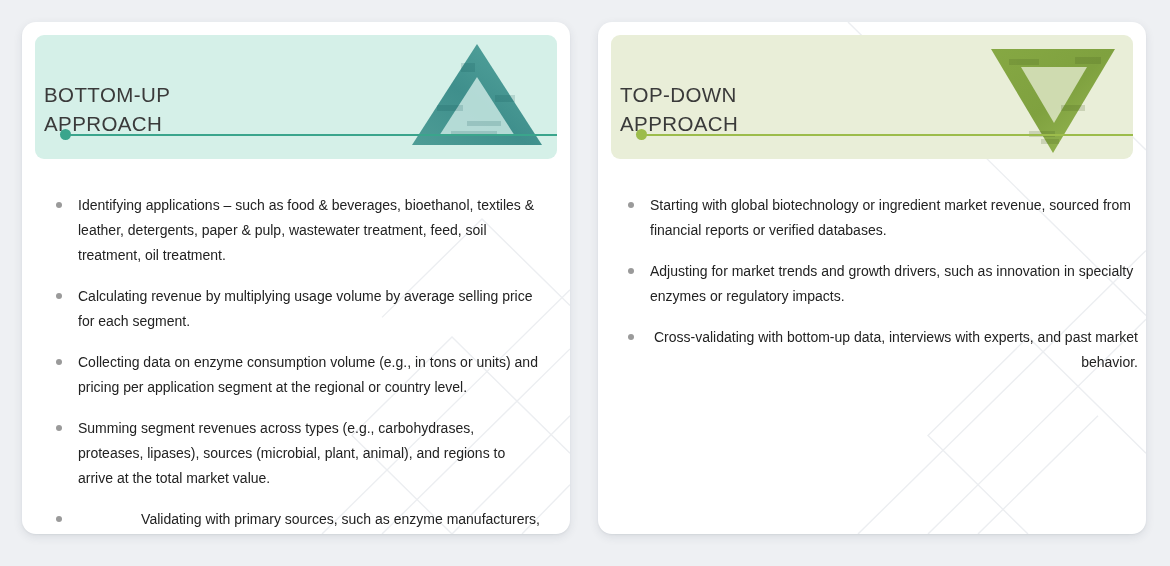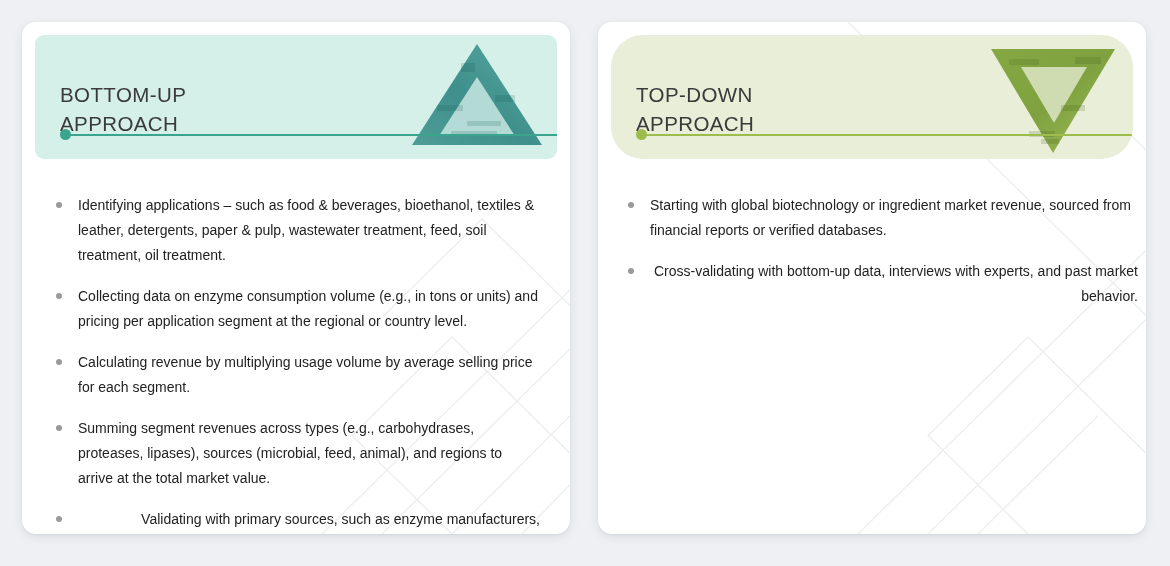--- a/index.html
+++ b/index.html
@@ -51,25 +51,25 @@
   .card-header {
     position: relative;
     margin: 13px 13px 0 13px;
     height: 124px;
     border-radius: 9px;
     overflow: hidden;
     flex: 0 0 auto;
     z-index: 2;
   }
   .card-header.teal  { background: #d5f0e8; }
-  .card-header.olive { background: #e9eed8; border-radius: 32px; }
+  .card-header.olive { background: #e9eed8; }
 
   .header-title {
     position: absolute;
-    left: 25px;
+    left: 9px;
     top: 28px;
     font-size: 20.5px;
     line-height: 29px;
     letter-spacing: 0.4px;
     color: #3a3a3a;
     font-weight: 400;
     white-space: pre-line;
     z-index: 3;
   }
 
@@ -194,23 +194,23 @@
 
       <div class="header-rule">
         <span class="dot"></span>
         <span class="line"></span>
       </div>
     </header>
 
     <div class="card-body">
       <ul class="bullets">
         <li>Identifying applications – such as food &amp; beverages, bioethanol, textiles &amp; leather, detergents, paper &amp; pulp, wastewater treatment, feed, soil treatment, oil treatment.</li>
+        <li>Calculating revenue by multiplying usage volume by average selling price for each segment.</li>
         <li>Collecting data on enzyme consumption volume (e.g., in tons or units) and pricing per application segment at the regional or country level.</li>
-        <li>Calculating revenue by multiplying usage volume by average selling price for each segment.</li>
-        <li>Summing segment revenues across types (e.g., carbohydrases, proteases, lipases), sources (microbial, feed, animal), and regions to arrive at the total market value.</li>
+        <li>Summing segment revenues across types (e.g., carbohydrases, proteases, lipases), sources (microbial, plant, animal), and regions to arrive at the total market value.</li>
         <li>Validating with primary sources, such as enzyme manufacturers, distributors, and industry associations.</li>
       </ul>
     </div>
   </section>
 
   <section class="card right">
 
     <div class="watermark">
       <svg viewBox="0 0 548 520" preserveAspectRatio="none" aria-hidden="true">
         <g stroke="#eceef1" stroke-width="1.4" fill="none">
@@ -251,18 +251,19 @@
 
       <div class="header-rule">
         <span class="dot"></span>
         <span class="line"></span>
       </div>
     </header>
 
     <div class="card-body">
       <ul class="bullets">
         <li>Starting with global biotechnology or ingredient market revenue, sourced from financial reports or verified databases.</li>
+        <li>Adjusting for market trends and growth drivers, such as innovation in specialty enzymes or regulatory impacts.</li>
         <li>Cross-validating with bottom-up data, interviews with experts, and past market behavior.</li>
       </ul>
     </div>
   </section>
 
 </div>
 
 </body></html>

